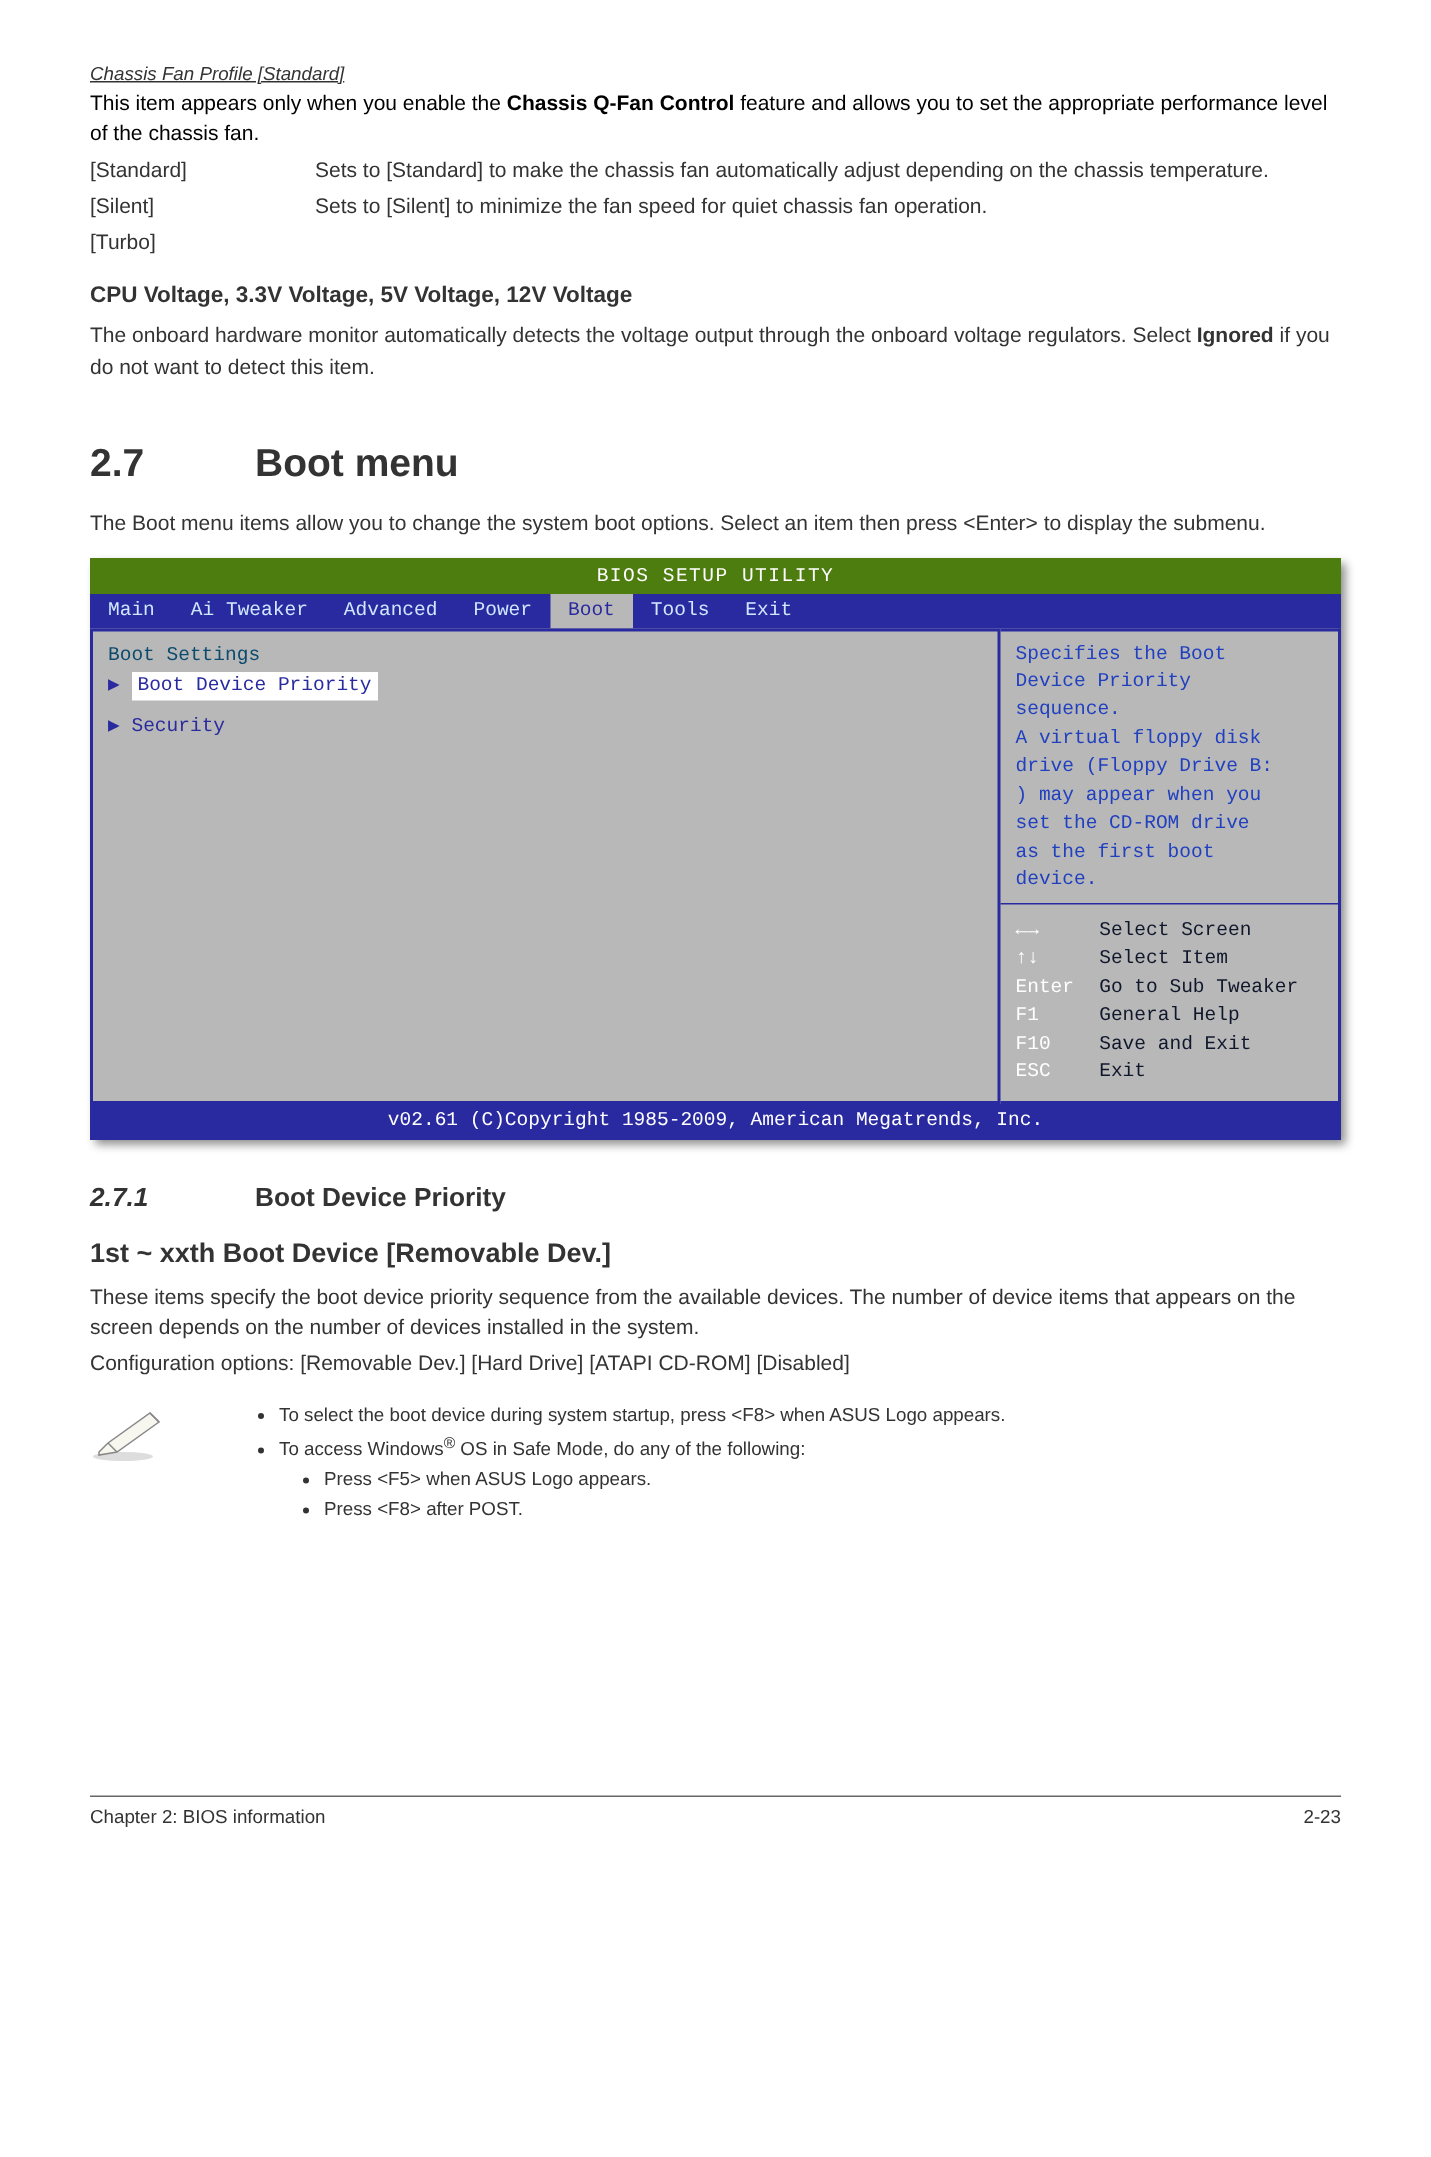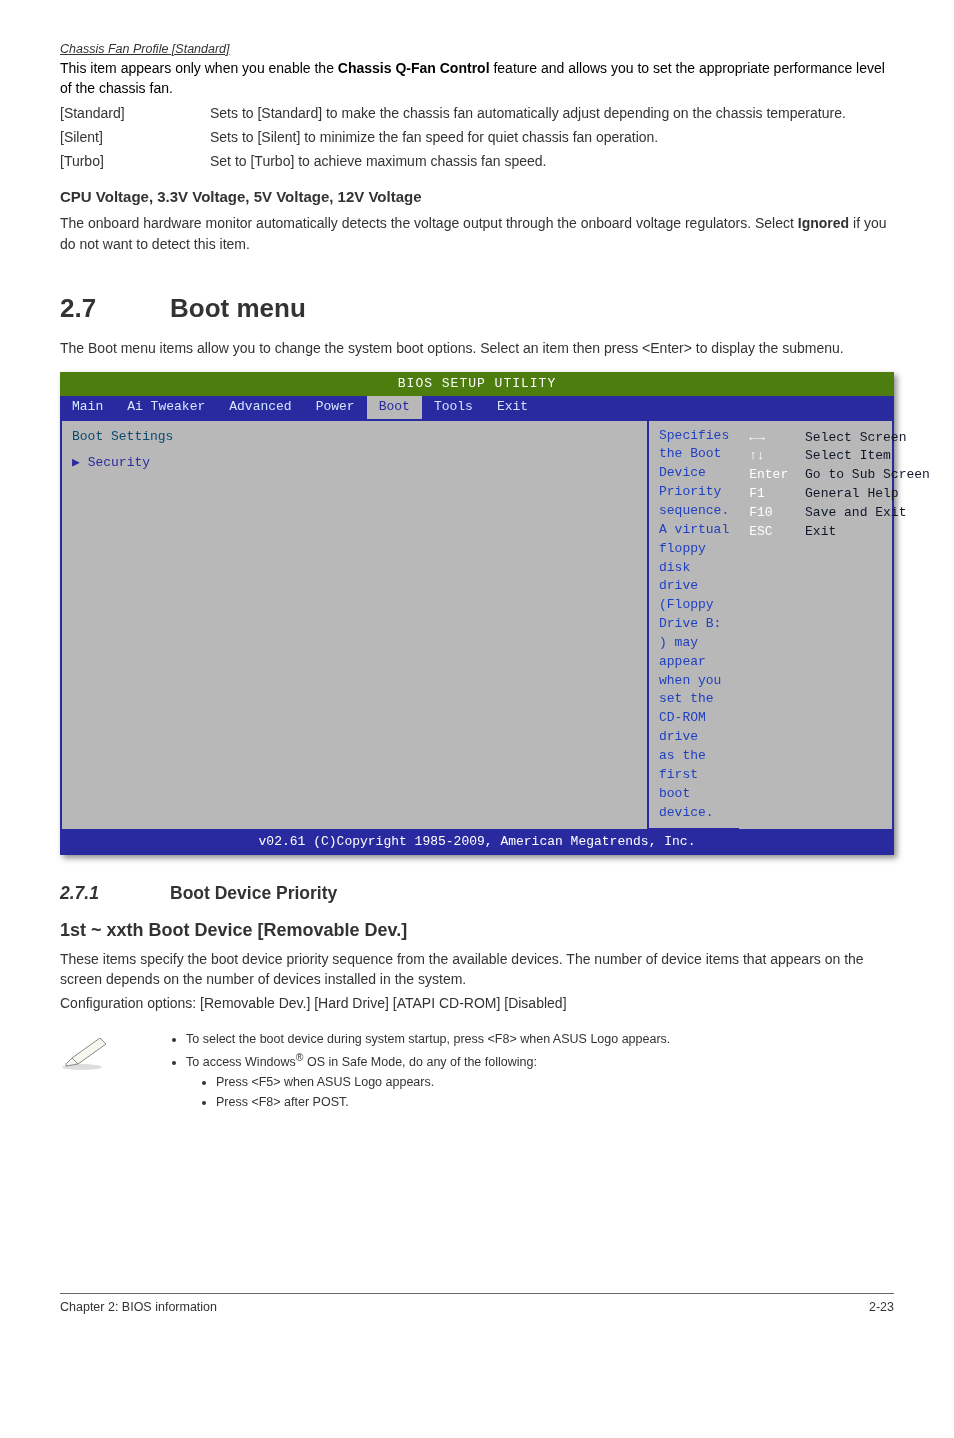--- a/index.html
+++ b/index.html
@@ -65,26 +65,26 @@
     border-right: 2px solid #2a2aa0;
     padding: 6px 10px 50px 10px;
     color: #2a2aa0;
     min-height: 240px;
   }
   .bios-left .row { padding: 1px 0; }
   .bios-left .white { color: #0c4a6e; }
   .bios-left .sel { background: #ffffff; color: #2a2aa0; display: inline-block; padding: 0 4px; }
   .arrow { color: #2a2aa0; }
   .bios-right {
-    width: 245px;
+    width: 227px;
     border: 2px solid #2a2aa0;
     border-left: none;
     color: #2a2aa0;
     display: flex;
-    flex-direction: row;
+    flex-direction: column;
   }
   .bios-right-top {
     padding: 6px 10px;
     color: #3060e0;
     font-weight: normal;
     flex: 1;
     border-bottom: 1px solid #2a2aa0;
   }
   .bios-right-top div { color: #2040c0; }
   .bios-right-bottom {
@@ -122,21 +122,20 @@
 <div class="option-row">
   <div class="option-label">[Standard]</div>
   <div class="option-desc">Sets to [Standard] to make the chassis fan automatically adjust depending on the chassis temperature.</div>
 </div>
 <div class="option-row">
   <div class="option-label">[Silent]</div>
   <div class="option-desc">Sets to [Silent] to minimize the fan speed for quiet chassis fan operation.</div>
 </div>
 <div class="option-row">
   <div class="option-label">[Turbo]</div>
-  <div class="option-desc">Set to [Turbo] to achieve maximum chassis fan speed.</div>
 </div>
 
 <div class="h3">CPU Voltage, 3.3V Voltage, 5V Voltage, 12V Voltage</div>
 <p class="section-body">
   <span>The onboard hardware monitor automatically detects the voltage output through the onboard voltage regulators. Select </span><b>Ignored</b><span> if you do not want to detect this item.</span>
 </p>
 
 <div class="h1">
   <span class="h1-num">2.7</span>
   <span>Boot menu</span>
@@ -150,20 +149,23 @@
     <div class="tab">Ai Tweaker</div>
     <div class="tab">Advanced</div>
     <div class="tab">Power</div>
     <div class="tab active">Boot</div>
     <div class="tab">Tools</div>
     <div class="tab">Exit</div>
   </div>
   <div class="bios-body">
     <div class="bios-left">
       <div class="row white">Boot Settings</div>
+      <div class="row">
+        <span class="arrow">▶&nbsp;</span><span class="sel">Boot Device Priority</span>
+      </div>
       <div class="row" style="height:6px;"></div>
       <div class="row">
         <span class="arrow">▶&nbsp;</span><span>Security</span>
       </div>
     </div>
     <div class="bios-right">
       <div class="bios-right-top">
         <div>Specifies the Boot</div>
         <div>Device Priority</div>
         <div>sequence.</div>
@@ -171,21 +173,21 @@
         <div>A virtual floppy disk</div>
         <div>drive (Floppy Drive B:</div>
         <div>) may appear when you</div>
         <div>set the CD-ROM drive</div>
         <div>as the first boot</div>
         <div>device.</div>
       </div>
       <div class="bios-right-bottom">
         <div class="line"><span class="k">←→</span> <span class="v">Select Screen</span></div>
         <div class="line"><span class="k">↑↓</span> <span class="v">Select Item</span></div>
-        <div class="line"><span class="k">Enter</span> <span class="v">Go to Sub Screen</span></div>
+        <div class="line"><span class="k">Enter</span> <span class="v">Go to Sub Tweaker</span></div>
         <div class="line"><span class="k">F1</span> <span class="v">General Help</span></div>
         <div class="line"><span class="k">F10</span> <span class="v">Save and Exit</span></div>
         <div class="line"><span class="k">ESC</span> <span class="v">Exit</span></div>
       </div>
     </div>
   </div>
   <div class="bios-footer">v02.61 (C)Copyright 1985-2009, American Megatrends, Inc.</div>
 </div>
 
 <div class="h2">

